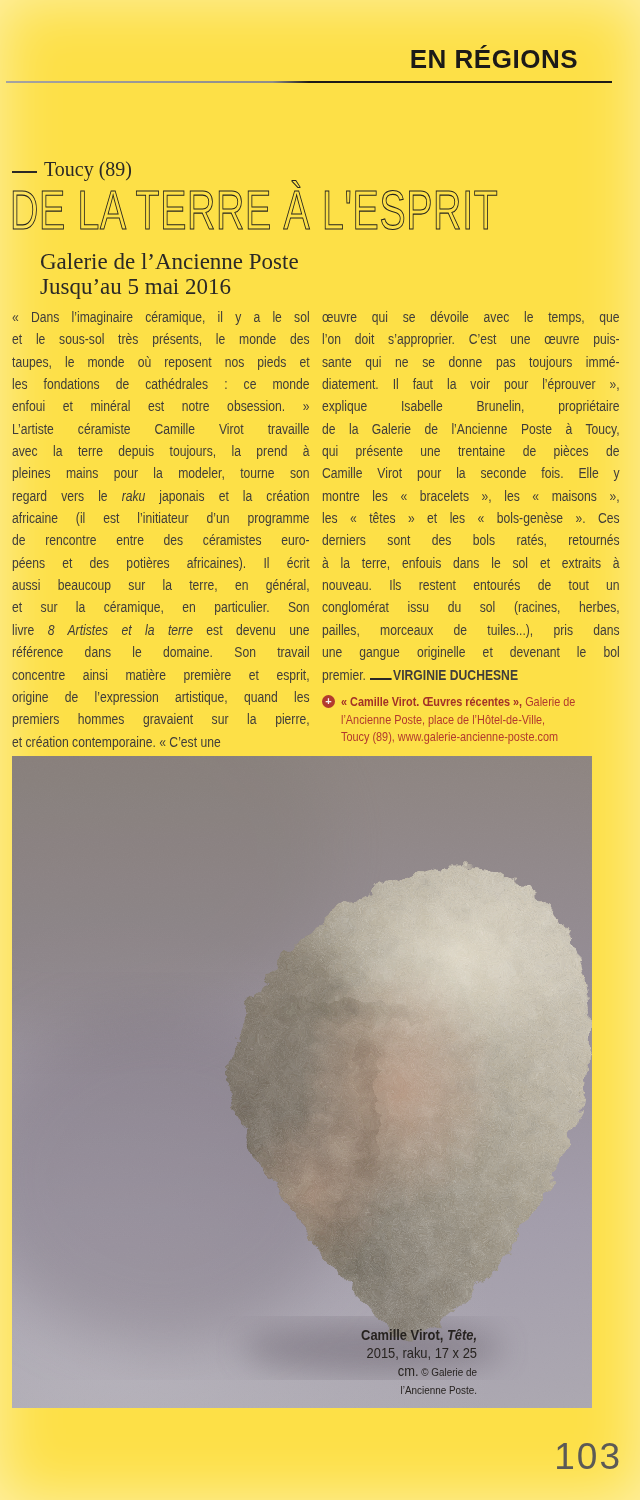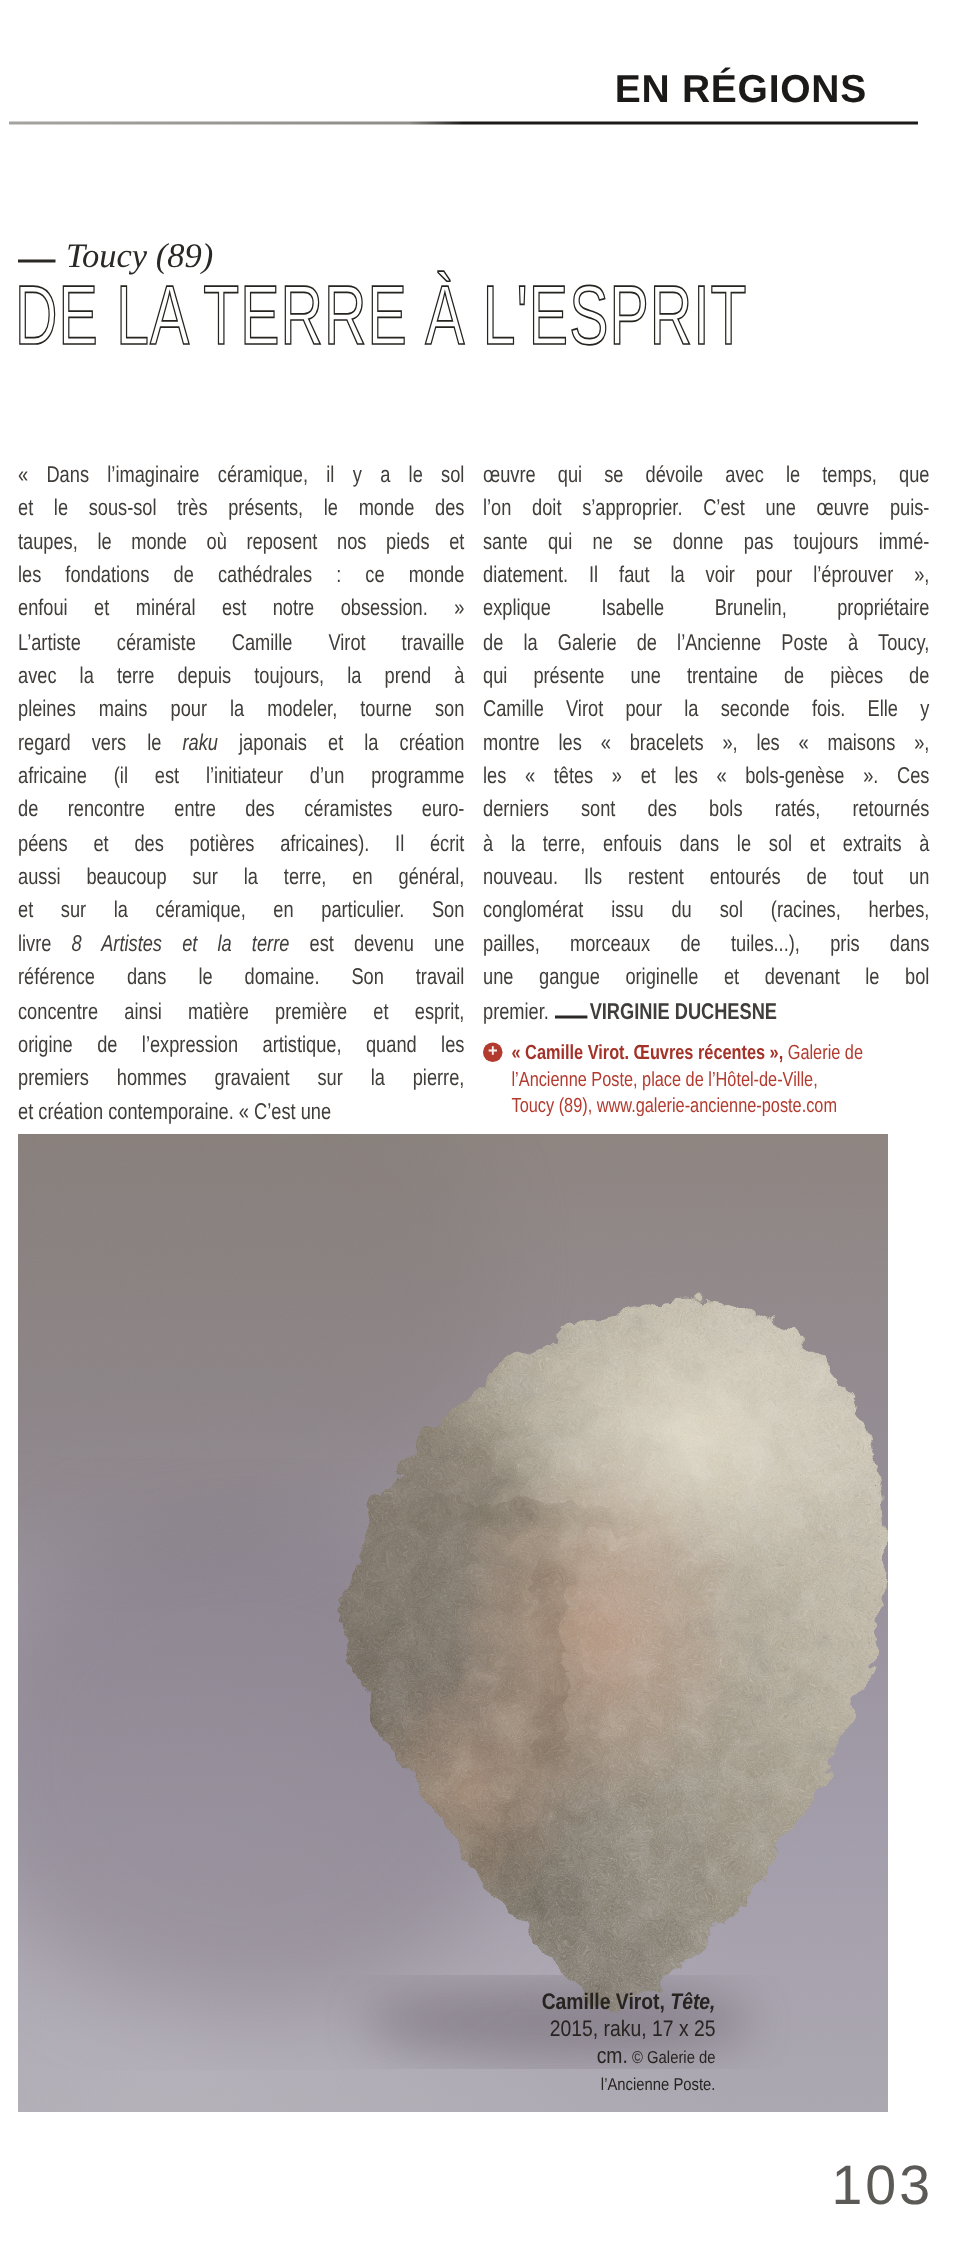--- a/index.html
+++ b/index.html
@@ -1,35 +1,35 @@
 <!DOCTYPE html>
 <html lang="fr"><head>
 <meta charset="utf-8">
 <style>
   html,body{margin:0;padding:0;background:#d8d6d2;}
   .page{
     position:relative;width:640px;height:1500px;margin:0 auto;
-    background:#ffffff;overflow:hidden;
+    background:#fde047;overflow:hidden;
     font-family:"Liberation Sans",sans-serif;color:#403d3a;
     box-shadow:inset 0 0 60px rgba(255,255,255,.55);
   }
   
   .section-head{
     position:absolute;top:44px;right:62px;
     font-size:26px;font-weight:700;letter-spacing:.5px;color:#1c1a18;
     white-space:nowrap;
   }
   .head-rule{
     position:absolute;top:81px;left:6px;width:606px;height:2px;
     background:linear-gradient(to right,#a5a3a0 0%,#8f8d8a 44%,#1d1b19 50%,#1d1b19 100%);
   }
   
   .kicker{
     position:absolute;top:158px;left:12px;
-    font-family:"Liberation Serif",serif;font-size:23px;color:#2b2926;white-space:nowrap;font-style:italic;
+    font-family:"Liberation Serif",serif;font-size:20px;color:#2b2926;white-space:nowrap;
   }
   .kicker-dash{display:inline-block;width:25px;height:2px;background:#2b2926;margin-right:7px;vertical-align:3px;}
   .title{
     position:absolute;top:181px;left:10px;white-space:nowrap;
     font-size:56px;line-height:1.05;letter-spacing:1px;
     font-weight:400;color:#26241f;
     transform:scaleX(.70);transform-origin:0 0;
   }
   @supports ((-webkit-text-stroke:1px black)){
     .title{color:transparent;-webkit-text-stroke:1.15px #26241f;}
@@ -86,20 +86,24 @@
 
 <div class="page">
 
   <div class="section-head">EN RÉGIONS</div>
   <div class="head-rule"></div>
 
   <div class="kicker"><span class="kicker-dash"></span><span>Toucy (89)</span></div>
 
   <h1 class="title" style="margin:0;">DE LA TERRE À L'ESPRIT</h1>
 
+  <div class="venue">
+    <div>Galerie de l’Ancienne Poste</div>
+    <div>Jusqu’au 5 mai 2016</div>
+  </div>
 
   <div class="col col-left">
       <div class="tl"><span>« Dans l’imaginaire céramique, il y a le sol</span></div>
       <div class="tl"><span>et le sous-sol très présents, le monde des</span></div>
       <div class="tl"><span>taupes, le monde où reposent nos pieds et</span></div>
       <div class="tl"><span>les fondations de cathédrales : ce monde</span></div>
       <div class="tl"><span>enfoui et minéral est notre obsession. »</span></div>
       <div class="tl"><span>L’artiste céramiste Camille Virot travaille</span></div>
       <div class="tl"><span>avec la terre depuis toujours, la prend à</span></div>
       <div class="tl"><span>pleines mains pour la modeler, tourne son</span></div>

